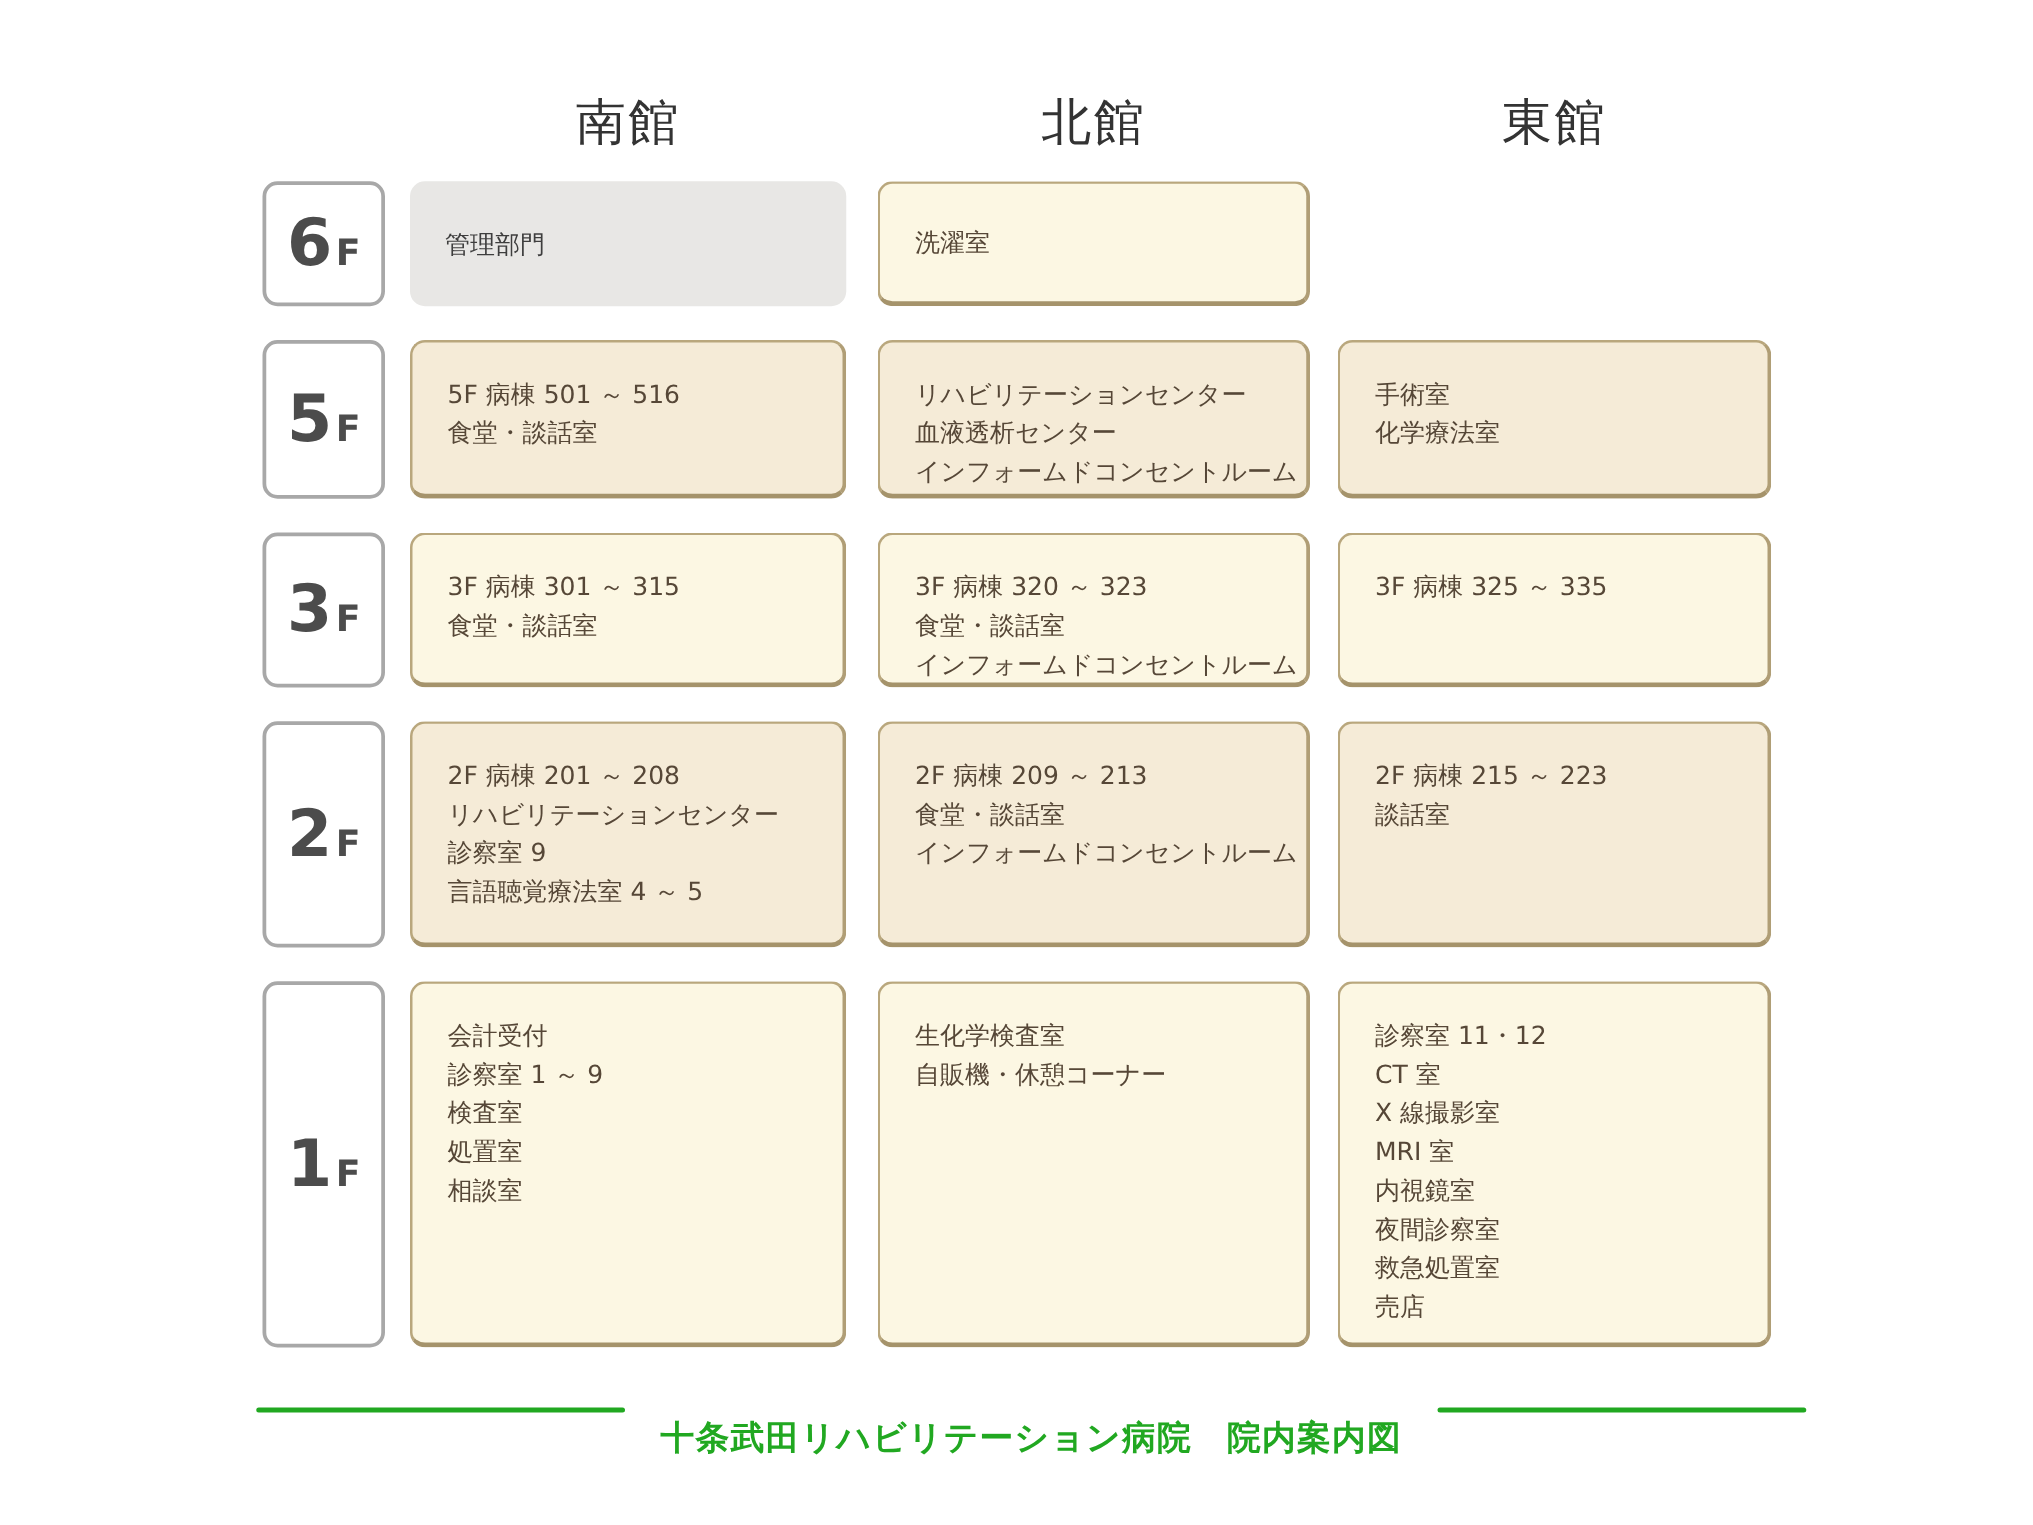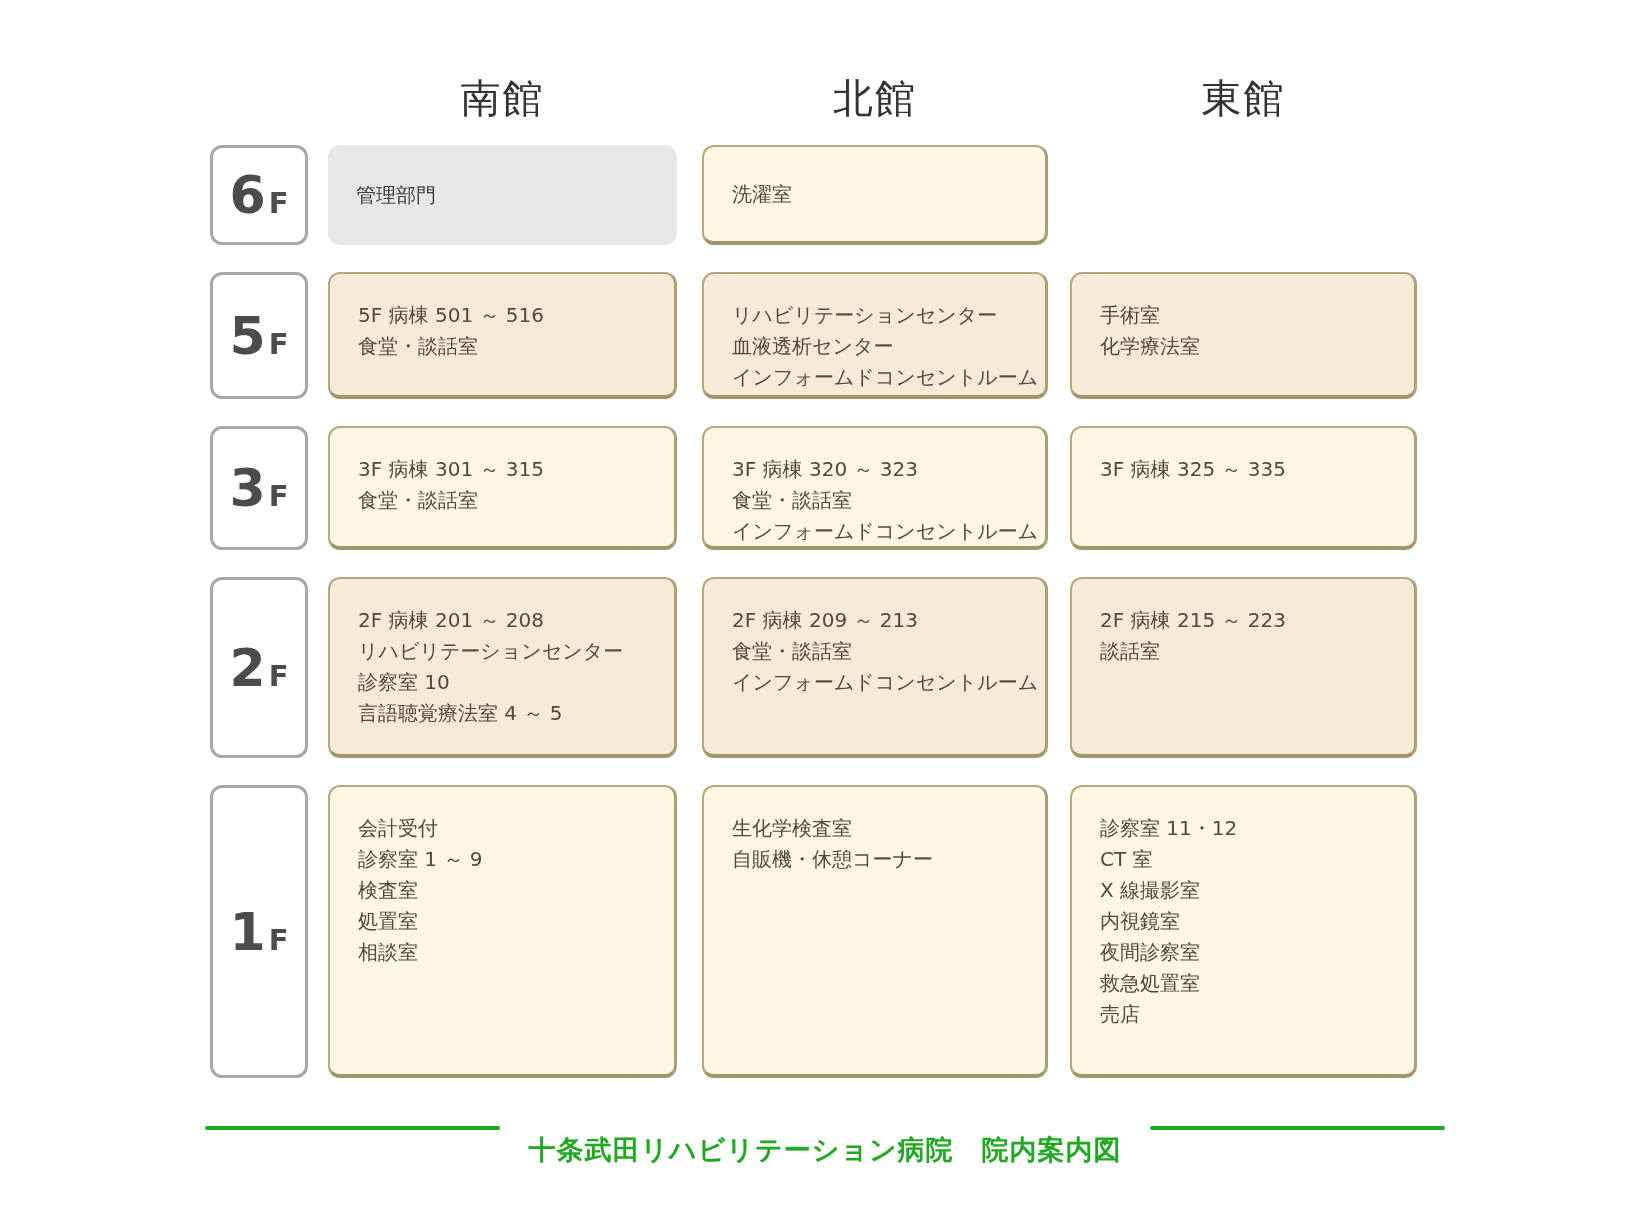--- a/index.html
+++ b/index.html
@@ -138,21 +138,21 @@
       <div class="row row-2f">
     <div class="floor-label">
       <span class="baseline-wrap">
             <span class="floor-num">2</span>
             <span class="floor-f">F</span>
           </span>
     </div>
   <div class="cell col-south variant-beige">
           <div class="room-line">2F 病棟 201 ～ 208</div>
           <div class="room-line">リハビリテーションセンター</div>
-          <div class="room-line">診察室 10</div>
+          <div class="room-line">診察室 9</div>
           <div class="room-line">言語聴覚療法室 4 ～ 5</div>
         </div>
         <div class="cell col-north variant-beige">
           <div class="room-line">2F 病棟 209 ～ 213</div>
           <div class="room-line">食堂・談話室</div>
           <div class="room-line">インフォームドコンセントルーム</div>
         </div>
         <div class="cell col-east variant-beige">
           <div class="room-line">2F 病棟 215 ～ 223</div>
           <div class="room-line">談話室</div>
@@ -173,20 +173,21 @@
           <div class="room-line">相談室</div>
         </div>
         <div class="cell col-north variant-cream">
           <div class="room-line">生化学検査室</div>
           <div class="room-line">自販機・休憩コーナー</div>
         </div>
         <div class="cell col-east variant-cream">
           <div class="room-line">診察室 11・12</div>
           <div class="room-line">CT 室</div>
           <div class="room-line">X 線撮影室</div>
+          <div class="room-line">MRI 室</div>
           <div class="room-line">内視鏡室</div>
           <div class="room-line">夜間診察室</div>
           <div class="room-line">救急処置室</div>
           <div class="room-line">売店</div>
         </div>
       </div>
     </div>
 
   <div class="footer">
     <div class="footer-line"></div>

